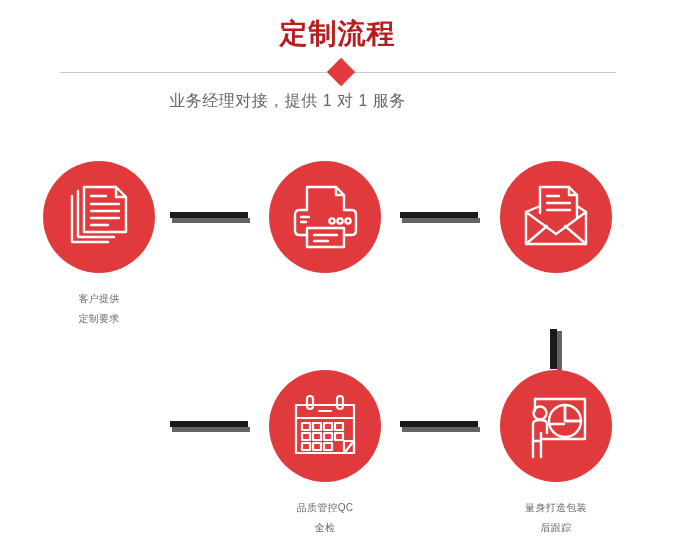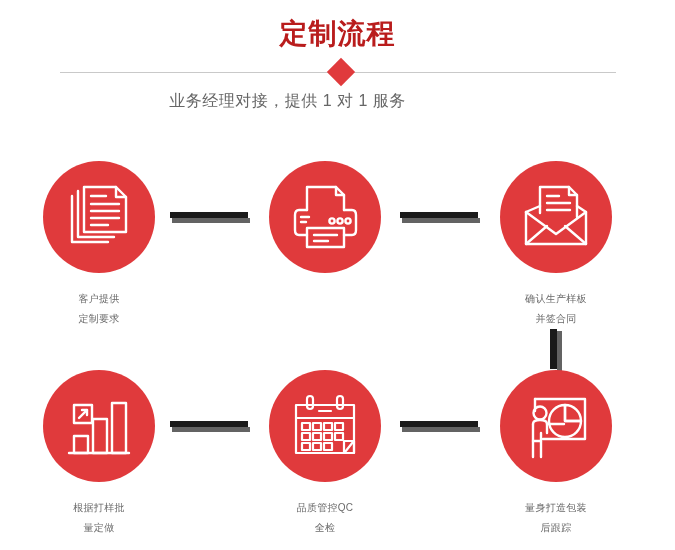--- a/index.html
+++ b/index.html
@@ -251,39 +251,22 @@
         <line x1="26" y1="14" x2="38" y2="14"></line>
         <line x1="26" y1="21" x2="49" y2="21"></line>
         <line x1="26" y1="28" x2="49" y2="28"></line>
         <path d="M5 30 L5 62 L65 62 L65 30 L56 24"></path>
         <path d="M19 24 L5 30"></path>
         <path d="M5 30 L35 52 L65 30"></path>
         <path d="M5 62 L26 44"></path>
         <path d="M65 62 L44 44"></path>
       </svg>
     </div>
-    <div class="step-label">确认生产样板
-并签合同</div>
-  </div>
-
-  <div class="step step-r2 step-c1">
-    <div class="circle">
-      <svg width="70" height="70" viewBox="0 0 70 70" fill="none" stroke="#ffffff" stroke-width="2.4" stroke-linecap="round" stroke-linejoin="round">
-        <line x1="5" y1="62" x2="65" y2="62"></line>
-        <rect x="10" y="45" width="14" height="17"></rect>
-        <rect x="29" y="28" width="14" height="34"></rect>
-        <rect x="48" y="12" width="14" height="50"></rect>
-        <rect x="10" y="14" width="18" height="18"></rect>
-        <path d="M15 27 L23 19"></path>
-        <path d="M18 19 L23 19 L23 24"></path>
-      </svg>
-    </div>
-    <div class="step-label">根据打样批
-量定做</div>
-  </div>
+  </div>
+
 
   <div class="step step-r2 step-c2">
     <div class="circle">
       <svg width="70" height="70" viewBox="0 0 70 70" fill="none" stroke="#ffffff" stroke-width="2.2" stroke-linecap="round" stroke-linejoin="round">
         <rect x="6" y="14" width="58" height="48"></rect>
         <line x1="6" y1="27" x2="64" y2="27"></line>
         <rect x="17" y="5" width="6" height="13" rx="3"></rect>
         <rect x="47" y="5" width="6" height="13" rx="3"></rect>
         <line x1="29" y1="20" x2="41" y2="20"></line>
         <rect x="12" y="32" width="8" height="7"></rect>

